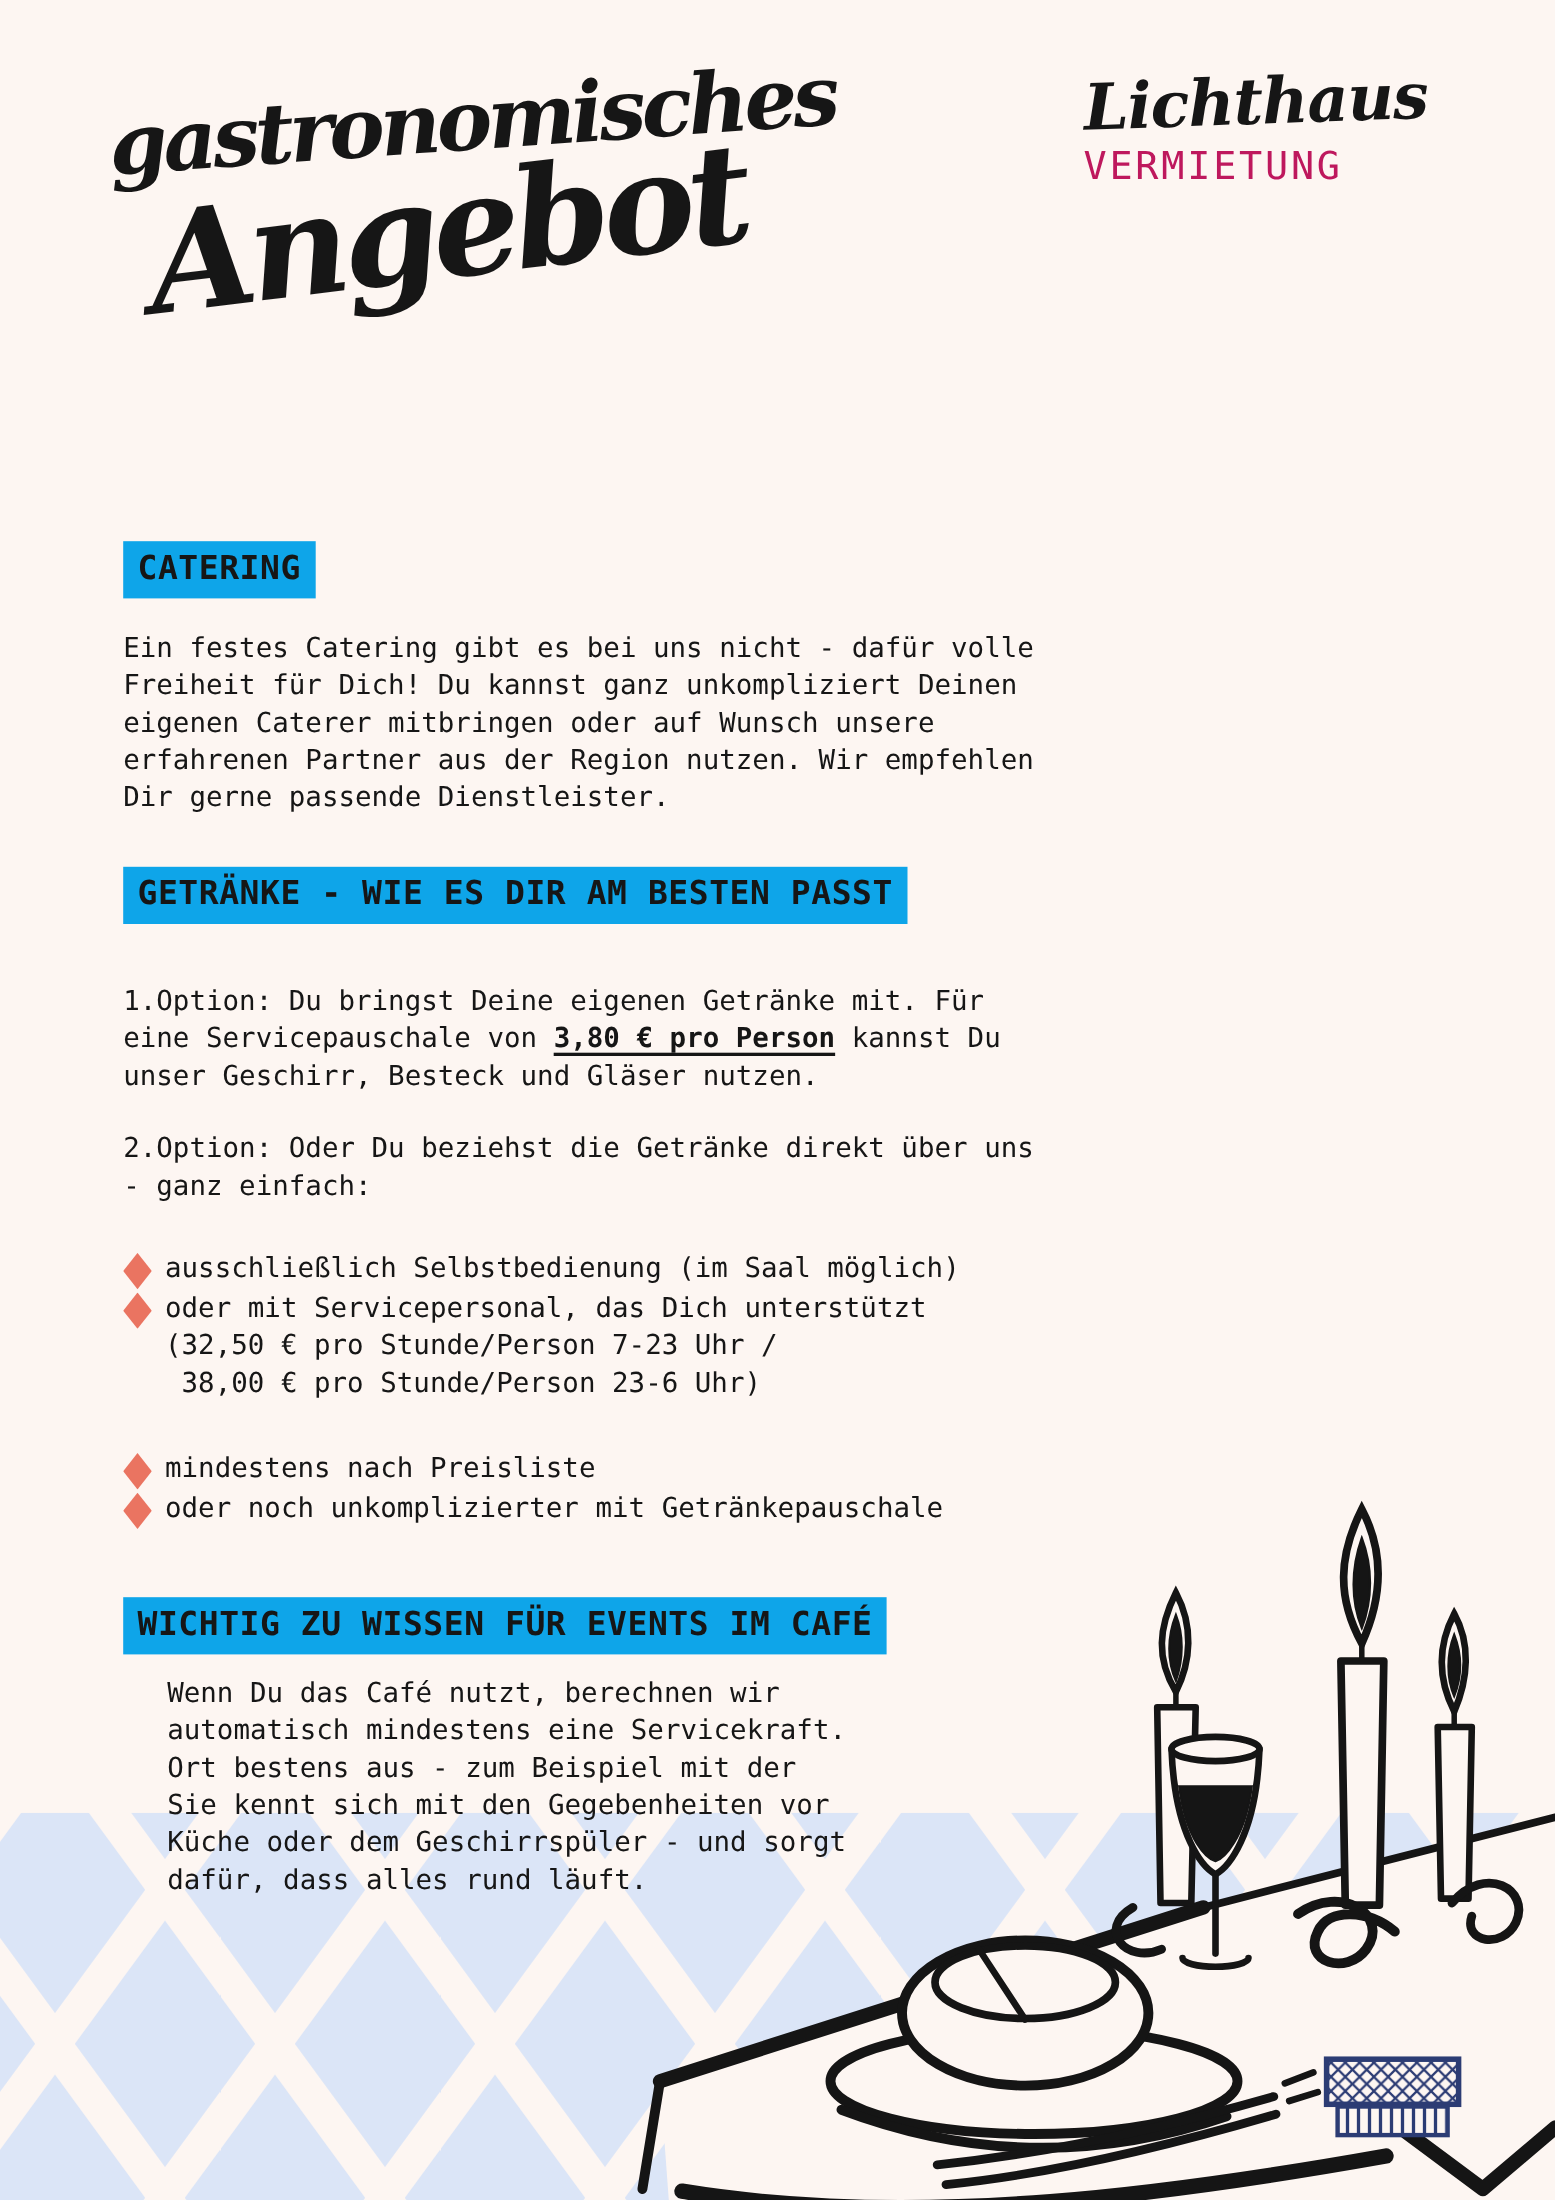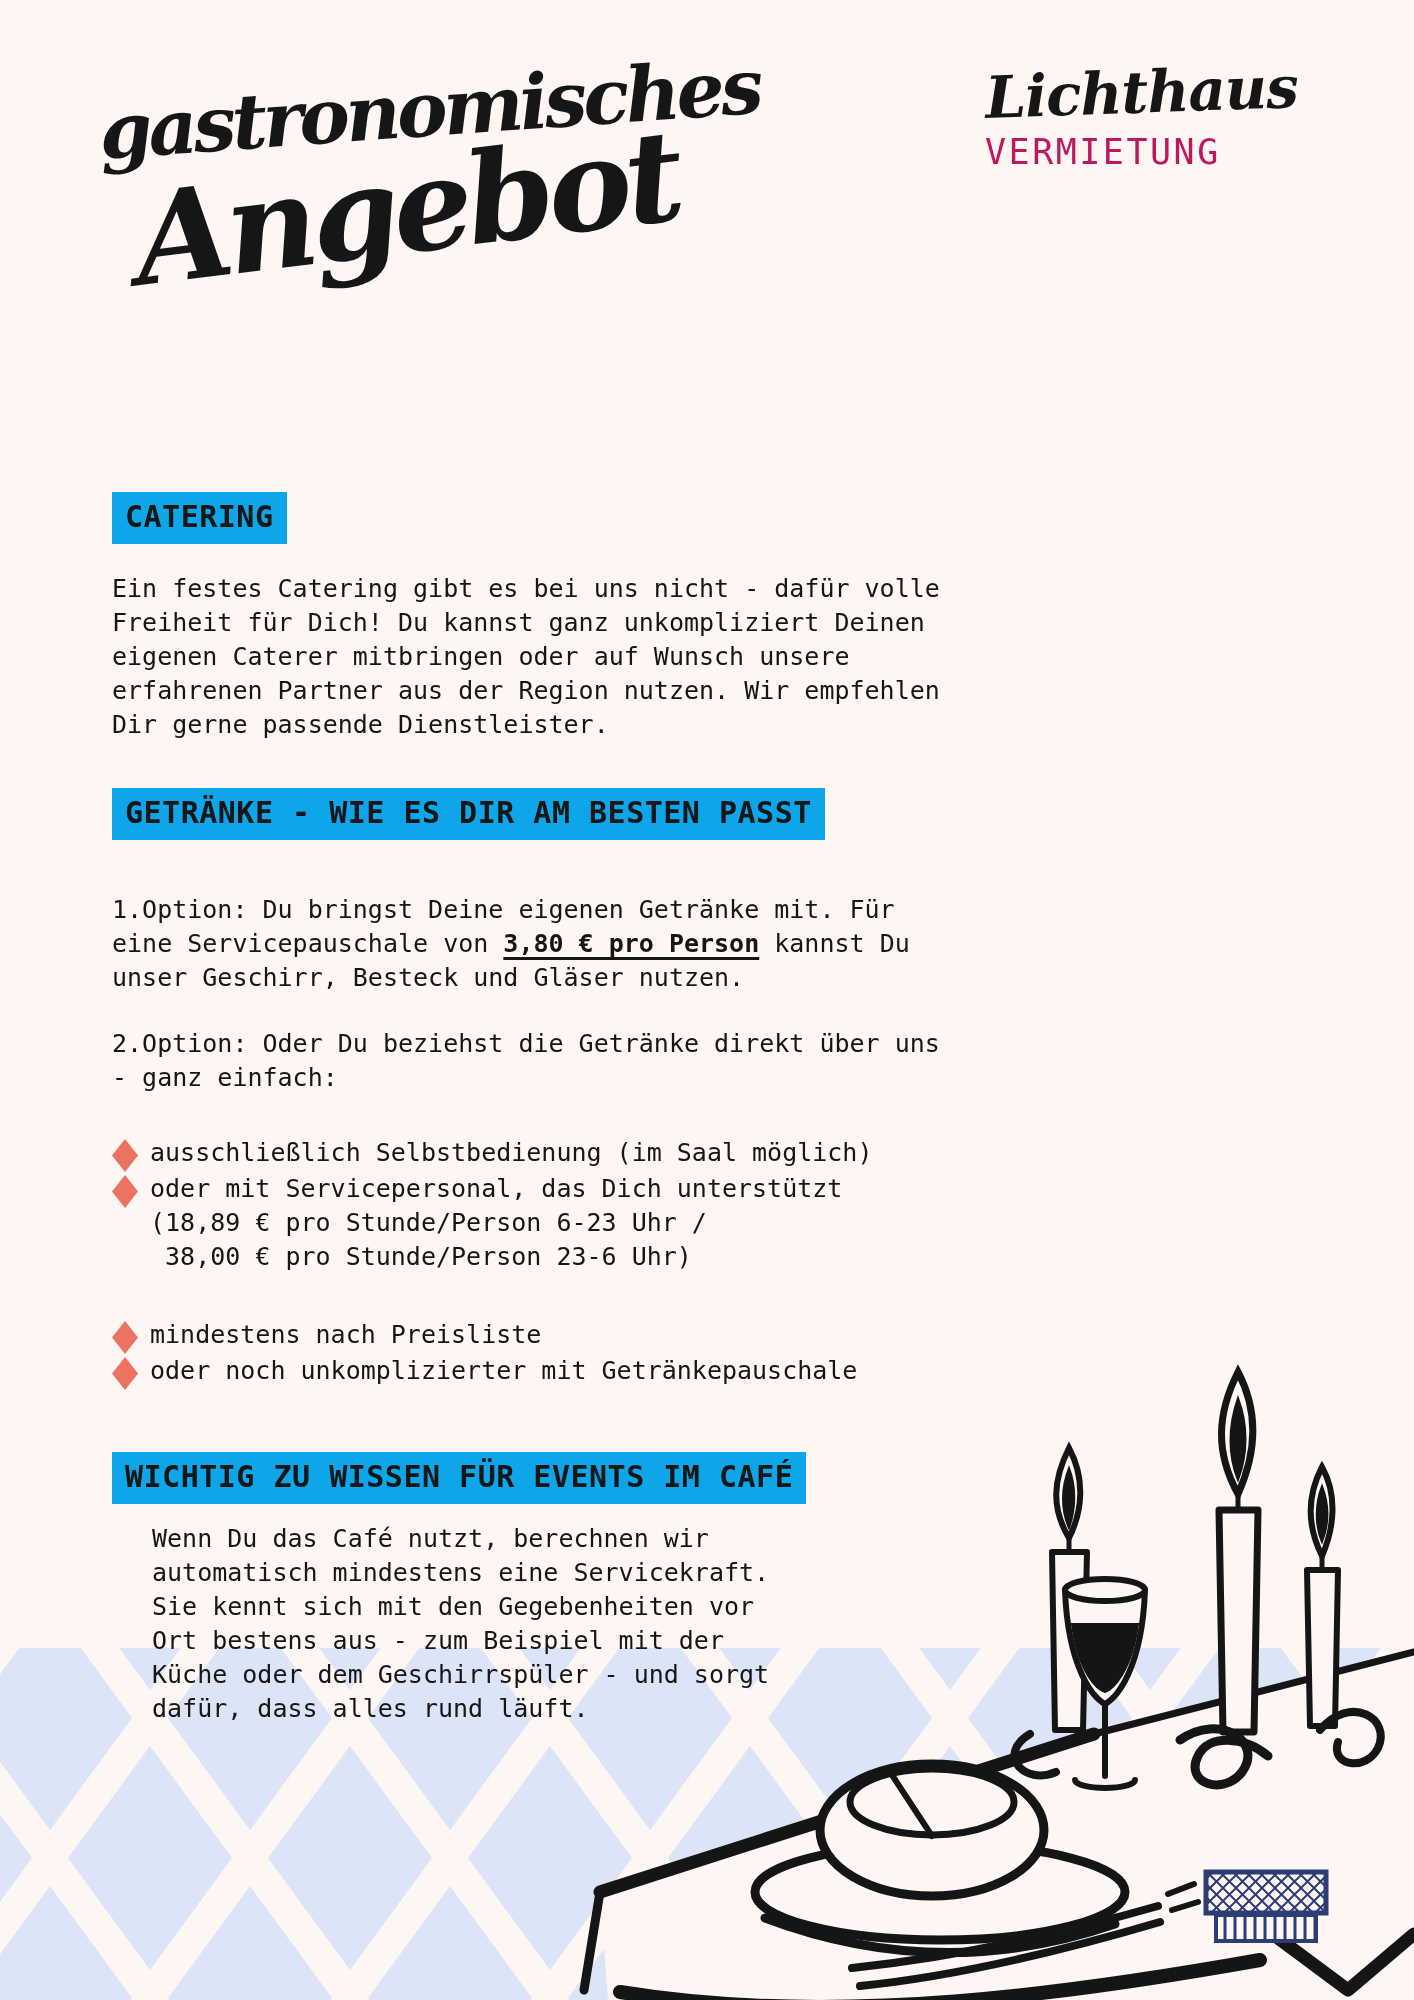--- a/index.html
+++ b/index.html
@@ -190,21 +190,21 @@
       <div class="bullet-text">
           <div class="line">ausschließlich Selbstbedienung (im Saal möglich)</div>
         </div>
     </div>
     <div class="bullet">
       <svg class="dia" width="26" height="33" viewBox="0 0 26 33">
           <polygon points="13,0 26,16.5 13,33 0,16.5"></polygon>
         </svg>
       <div class="bullet-text">
         <div class="line">oder mit Servicepersonal, das Dich unterstützt</div>
-        <div class="line">(18,89 € pro Stunde/Person 6-23 Uhr /</div>
+        <div class="line">(32,50 € pro Stunde/Person 7-23 Uhr /</div>
         <div class="line"> 38,00 € pro Stunde/Person 23-6 Uhr)</div>
       </div>
     </div>
   </div>
 
   <div class="abs bullets" style="left:112px;top:1318px;">
     <div class="bullet">
       <svg class="dia" width="26" height="33" viewBox="0 0 26 33">
           <polygon points="13,0 26,16.5 13,33 0,16.5"></polygon>
         </svg>
@@ -219,19 +219,19 @@
       <div class="bullet-text">
           <div class="line">oder noch unkomplizierter mit Getränkepauschale</div>
         </div>
     </div>
   </div>
 
   <div class="abs sec-title" style="left:112px;top:1452px;">WICHTIG ZU WISSEN FÜR EVENTS IM CAFÉ</div>
   <div class="abs para" style="left:112px;top:1522px;margin-left:40px;">
     <div class="line">Wenn Du das Café nutzt, berechnen wir</div>
     <div class="line">automatisch mindestens eine Servicekraft.</div>
+    <div class="line">Ort bestens aus - zum Beispiel mit der</div>
     <div class="line">Sie kennt sich mit den Gegebenheiten vor</div>
-    <div class="line">Ort bestens aus - zum Beispiel mit der</div>
     <div class="line">Küche oder dem Geschirrspüler - und sorgt</div>
     <div class="line">dafür, dass alles rund läuft.</div>
   </div>
 
 </div>
 
 </body></html>

